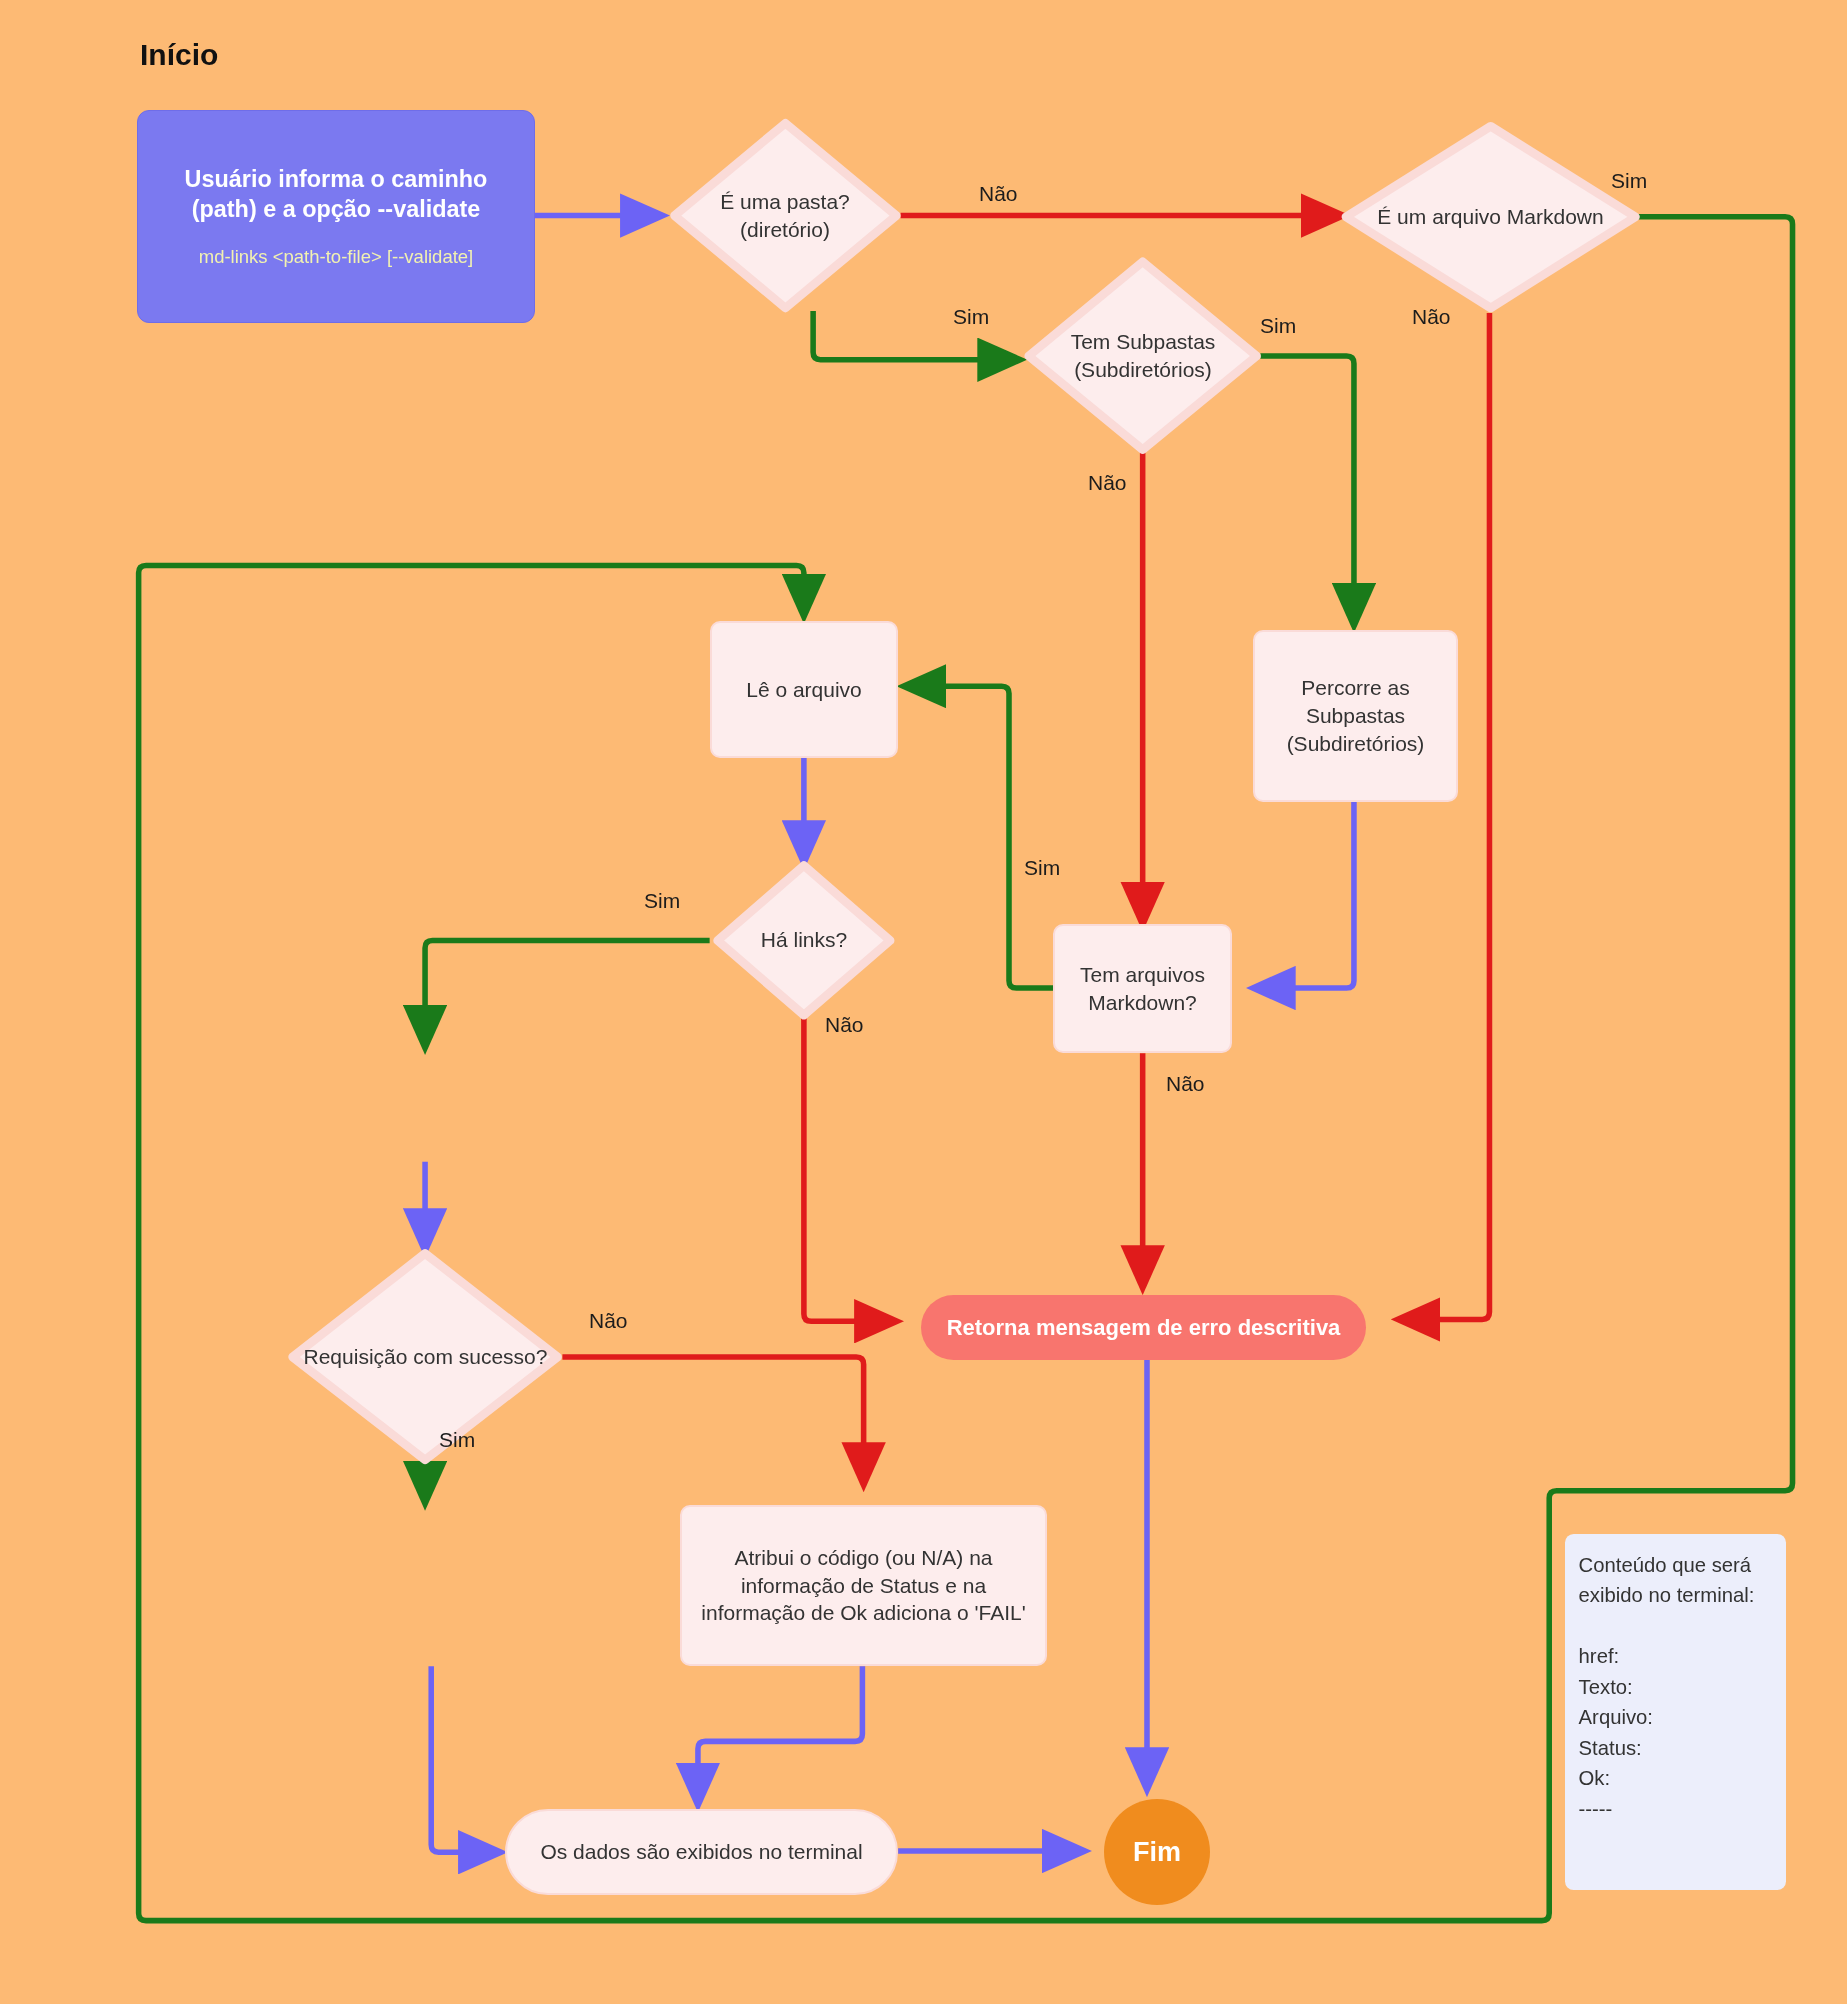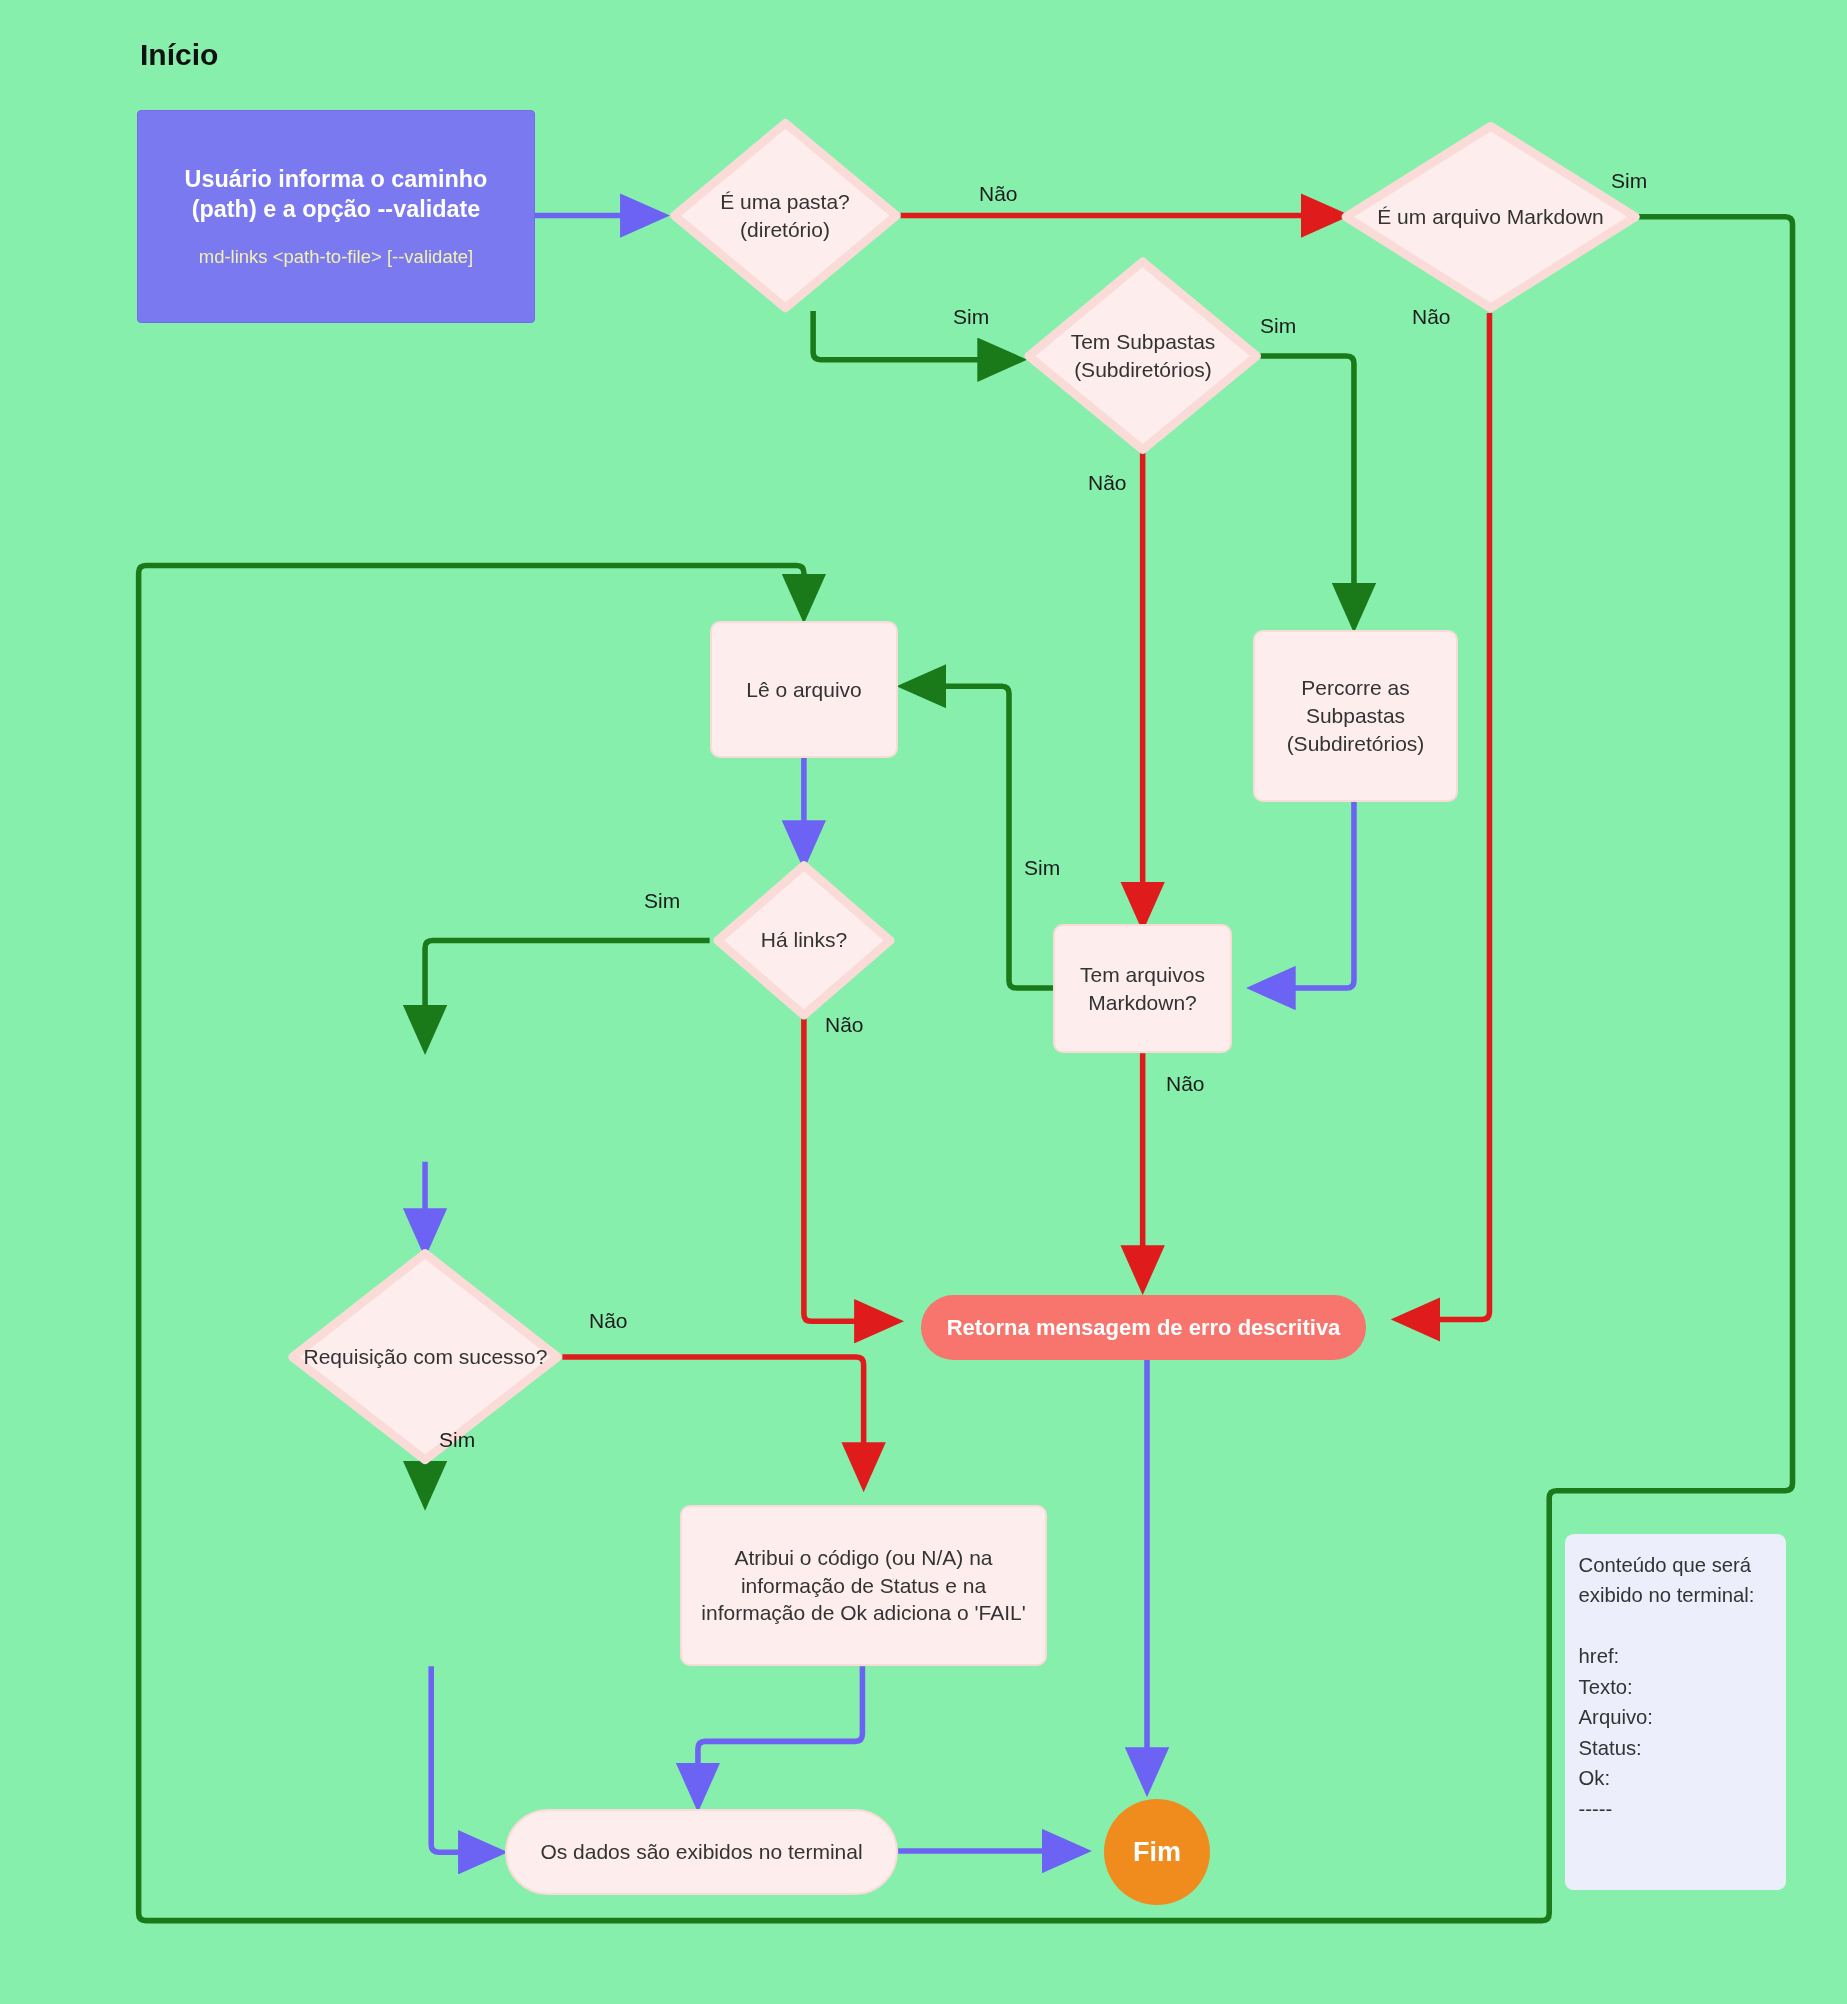--- a/index.html
+++ b/index.html
@@ -1,23 +1,23 @@
 <!DOCTYPE html>
 <html style="font-size:10px"><head>
 <meta charset="utf-8">
 <style>
   html,body{margin:0;padding:0;background:#ffffff;}
   body{font-family:"Liberation Sans","DejaVu Sans",sans-serif;}
-  #stage{position:relative;width:1848px;height:2005px;background:#86efac;overflow:hidden;}
+  #stage{position:relative;width:1848px;height:2005px;background:#fdba74;overflow:hidden;}
   svg#wires{position:absolute;left:0;top:0;width:1848px;height:2005px;pointer-events:none;}
   .node{position:absolute;box-sizing:border-box;display:flex;align-items:center;justify-content:center;text-align:center;}
   .proc{background:#fdeded;border:2.5px solid #fadbd8;border-radius:10px;color:#333333;font-size:21px;line-height:1.32;}
   .dia-wrap{position:absolute;}
   .dia-wrap .lbl{position:absolute;left:0;top:0;width:100%;height:100%;display:flex;align-items:center;justify-content:center;text-align:center;color:#333333;font-size:21px;line-height:1.32;pointer-events:none;}
-  .start-node{background:#7b79f0;border:1.8px solid #6f6de8;border-radius:4px;color:#ffffff;font-size:23.4px;font-weight:bold;line-height:1.3;flex-direction:column;padding:0 11px;}
+  .start-node{background:#7b79f0;border:1.8px solid #6f6de8;border-radius:12px;color:#ffffff;font-size:23.4px;font-weight:bold;line-height:1.3;flex-direction:column;padding:0 11px;}
   .start-node .cmd{color:#f2f2b0;font-weight:normal;font-size:18.5px;margin-top:21px;}
   .err-node{background:#f8756e;border-radius:39px;color:#ffffff;font-size:22px;font-weight:bold;line-height:1.32;}
   .term-node{background:#fdeded;border:2.5px solid #fadbd8;border-radius:55px;color:#333333;font-size:21px;line-height:1.35;}
   .fim-node{background:#f08c1e;border-radius:50%;color:#ffffff;font-size:27px;font-weight:bold;}
   .note-node{background:#eceefb;border-radius:8.6px;color:#333333;font-size:20.3px;line-height:1.5;justify-content:flex-start;align-items:flex-start;text-align:left;padding:16px 13.6px;white-space:pre-wrap;}
   .page-title{position:absolute;font-size:30px;font-weight:bold;color:#111111;}
   .edge-label{position:absolute;font-size:21px;color:#1c1c1c;white-space:nowrap;}
 </style>
 </head>
 <body>

